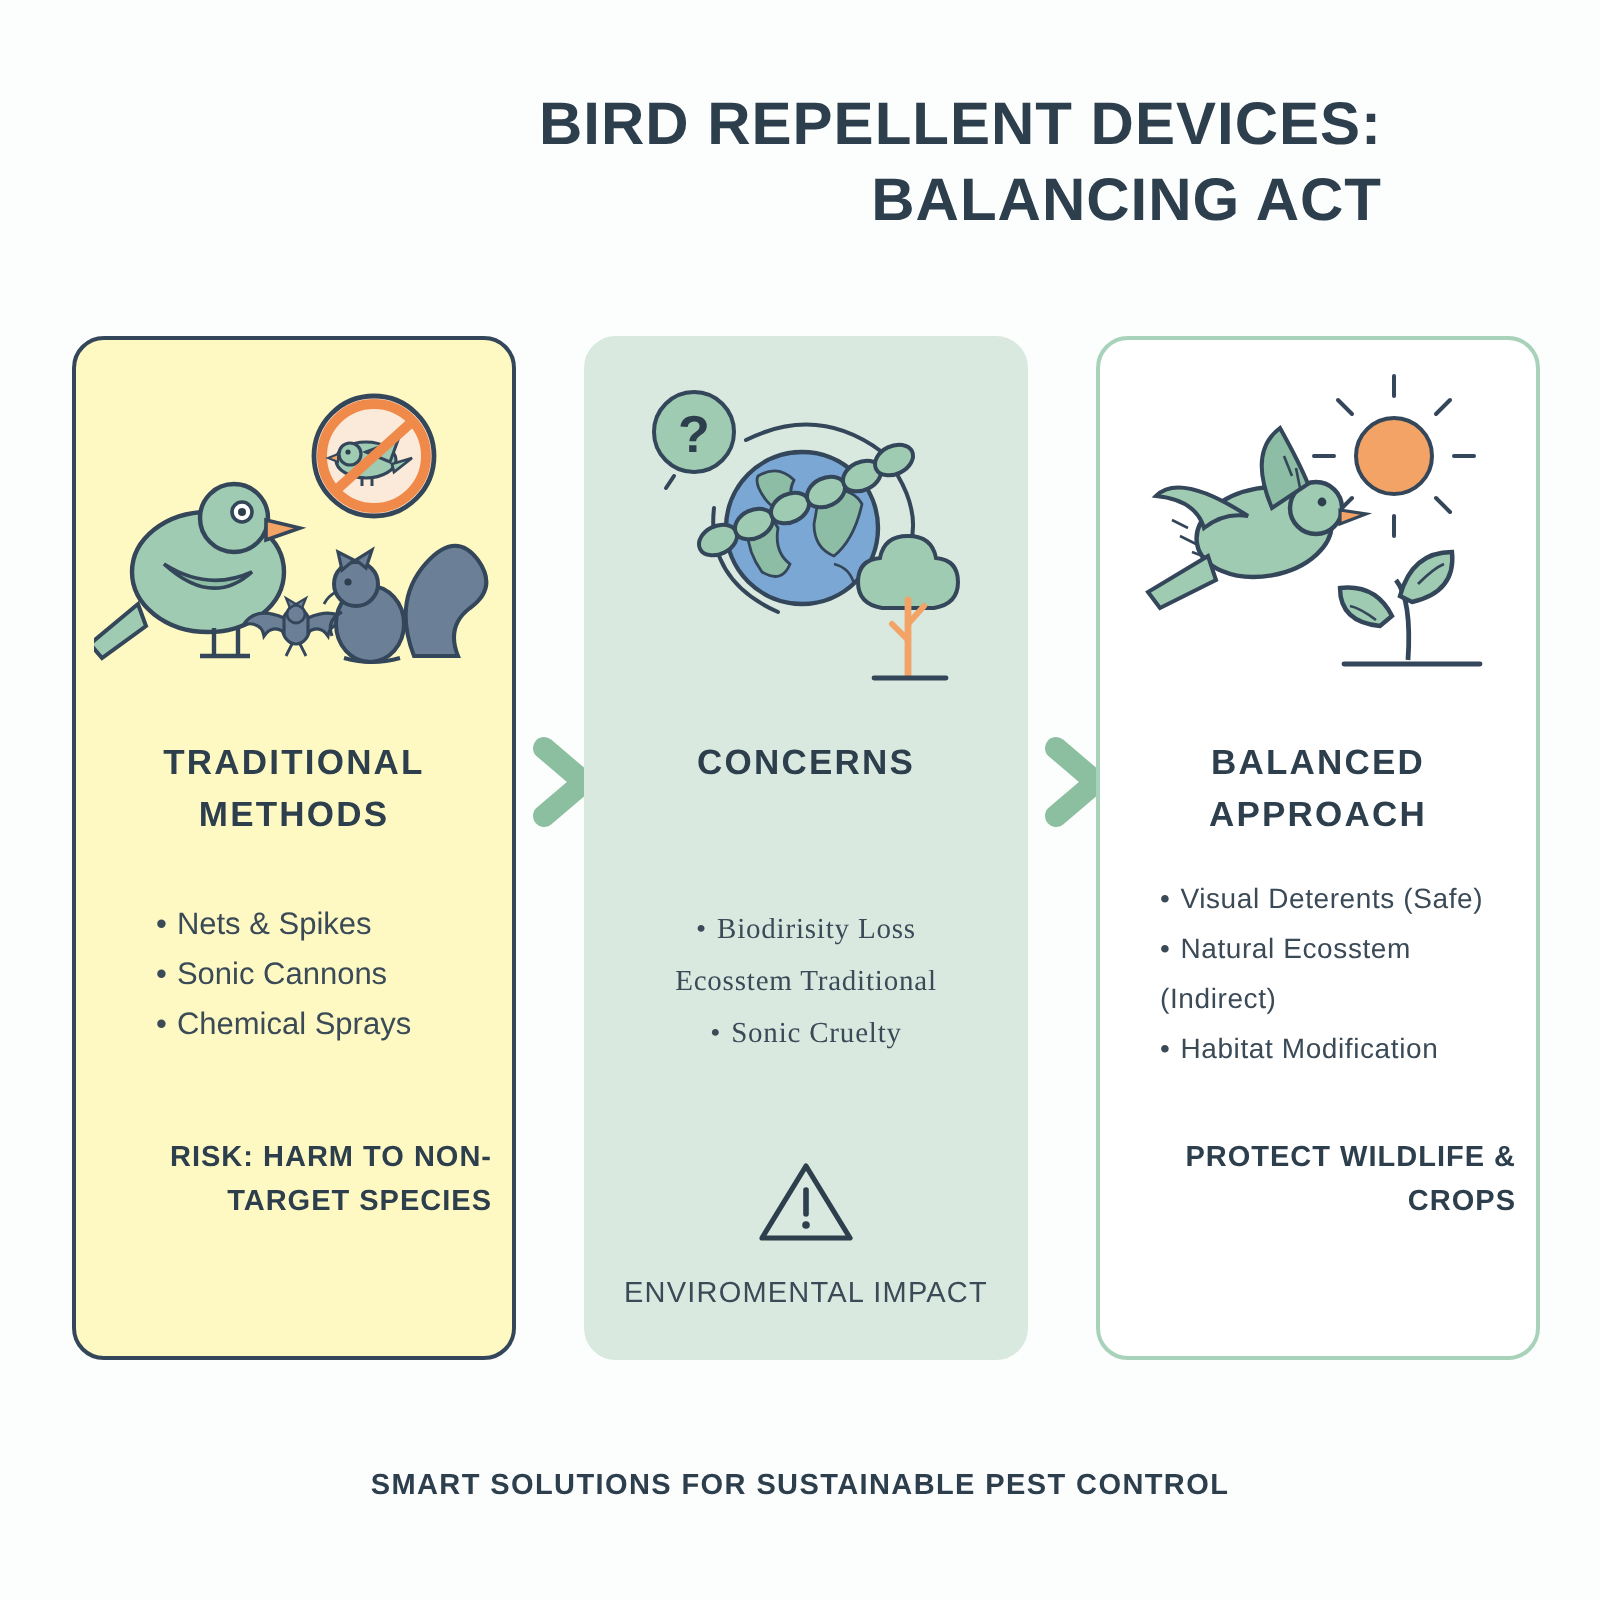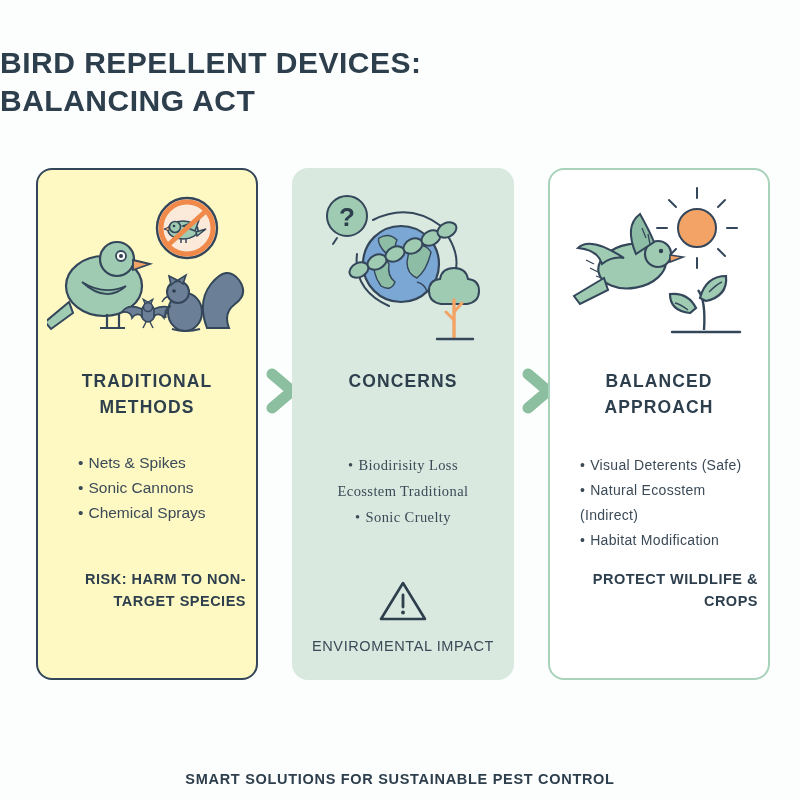--- a/index.html
+++ b/index.html
@@ -14,21 +14,21 @@
     overflow: hidden;
     position: relative;
   }
 
   
   .title-block {
     position: absolute;
     top: 44px;
     left: 0;
     width: 691px;
-    text-align: left;
+    text-align: right;
   }
   .title-line {
     font-family: "Liberation Sans", sans-serif;
     font-weight: bold;
     font-size: 30px;
     letter-spacing: 0.5px;
     color: #2d3e4c;
     line-height: 38px;
     text-transform: uppercase;
   }
@@ -116,21 +116,20 @@
     text-align: center;
     font-family: Liberation Serif, serif;
   }
   #list-3 {
     top: 267px;
     padding-left: 18px;
     font-size: 14px;
     line-height: 25px;
     letter-spacing: 0.3px;
     text-align: left;
-    margin-top: 16px;
   }
   .li { white-space: nowrap; }
   #list-3 .li { white-space: normal; }
   .bullet-dot { margin-right: 5px; }
 
   
   .panel-note {
     position: absolute;
     left: 10px;
     right: 10px;
@@ -166,21 +165,20 @@
     position: absolute;
     top: 735px;
     left: 0;
     width: 800px;
     text-align: center;
     font-weight: bold;
     font-size: 14.5px;
     letter-spacing: 0.7px;
     color: #2d3e4c;
     text-transform: uppercase;
-    margin-top: 36px;
   }
 </style>
 </head>
 <body>
 
 <div class="title-block">
   <div class="title-line">Bird Repellent Devices:</div>
   <div class="title-line">Balancing Act</div>
 </div>
 

